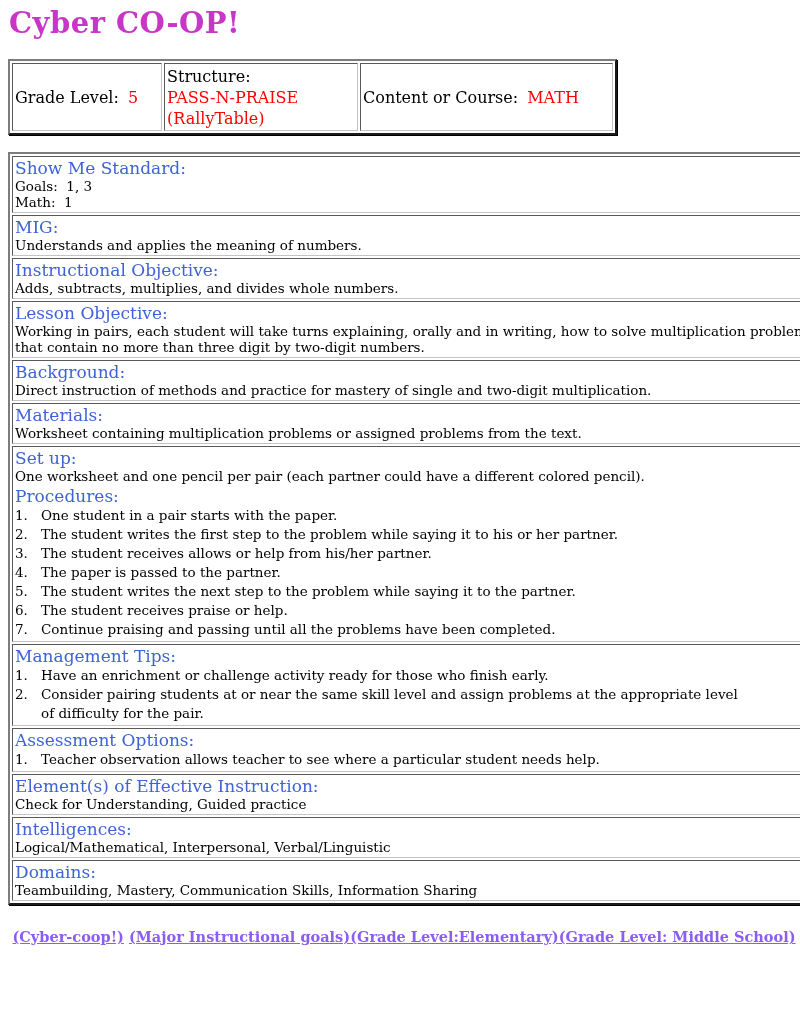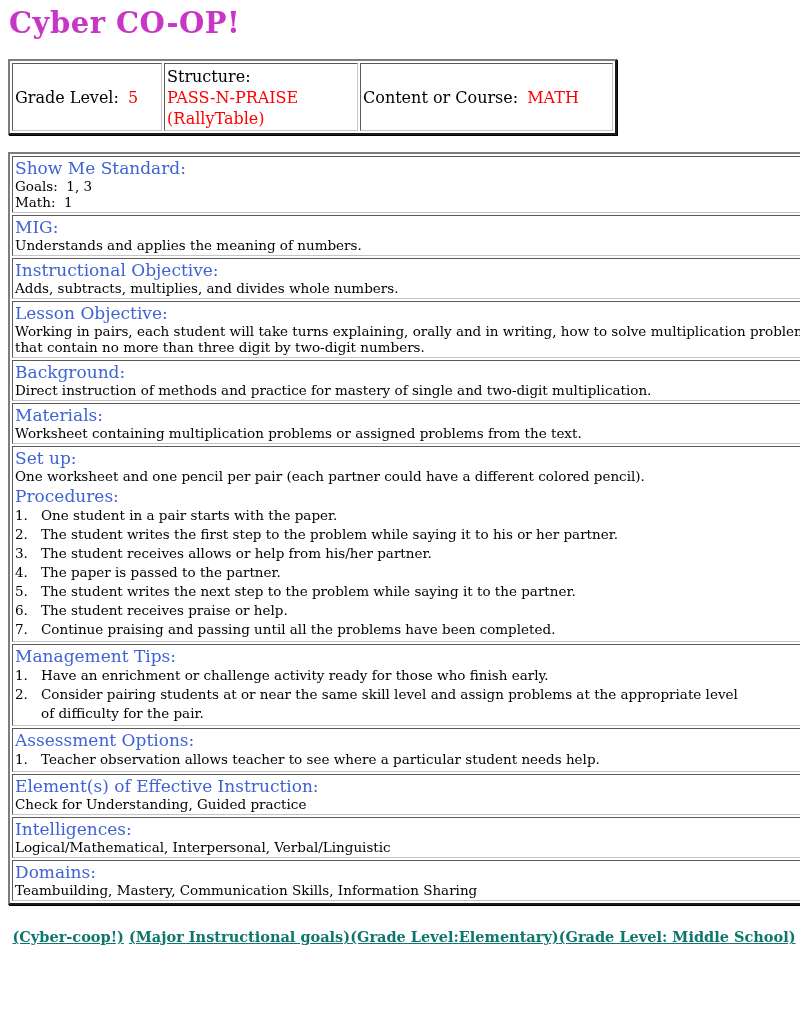--- a/index.html
+++ b/index.html
@@ -34,21 +34,21 @@
   .main-table td{padding:1px 2px 2px 2px;}
   .h{font-size:17px;line-height:20px;color:#3F63D5;white-space:pre-wrap;}
   .h2{margin-top:2px;}
   .b{font-size:13.5px;line-height:16px;white-space:pre-wrap;}
   .li{font-size:13.5px;line-height:19px;padding-left:26px;text-indent:-26px;}
   .li .num{display:inline-block;width:26px;text-indent:0;}
   .li .txt{white-space:pre-wrap;margin-top:44px;}
   .footer{margin-top:24px;}
   .copyright{font-size:12.3px;line-height:15px;margin-left:7px;}
   .links{text-align:center;margin-top:1px;font-size:14.5px;line-height:15px;font-weight:bold;}
-  .links a{color:#0f766e;text-decoration:underline;}
+  .links a{color:#8b5cf6;text-decoration:underline;}
 </style>
 </head>
 <body>
 
 <div class="viewport">
   <div class="content">
 
     <h1 class="title">Cyber CO-OP!</h1>
 
     <table class="tbl info-table">

